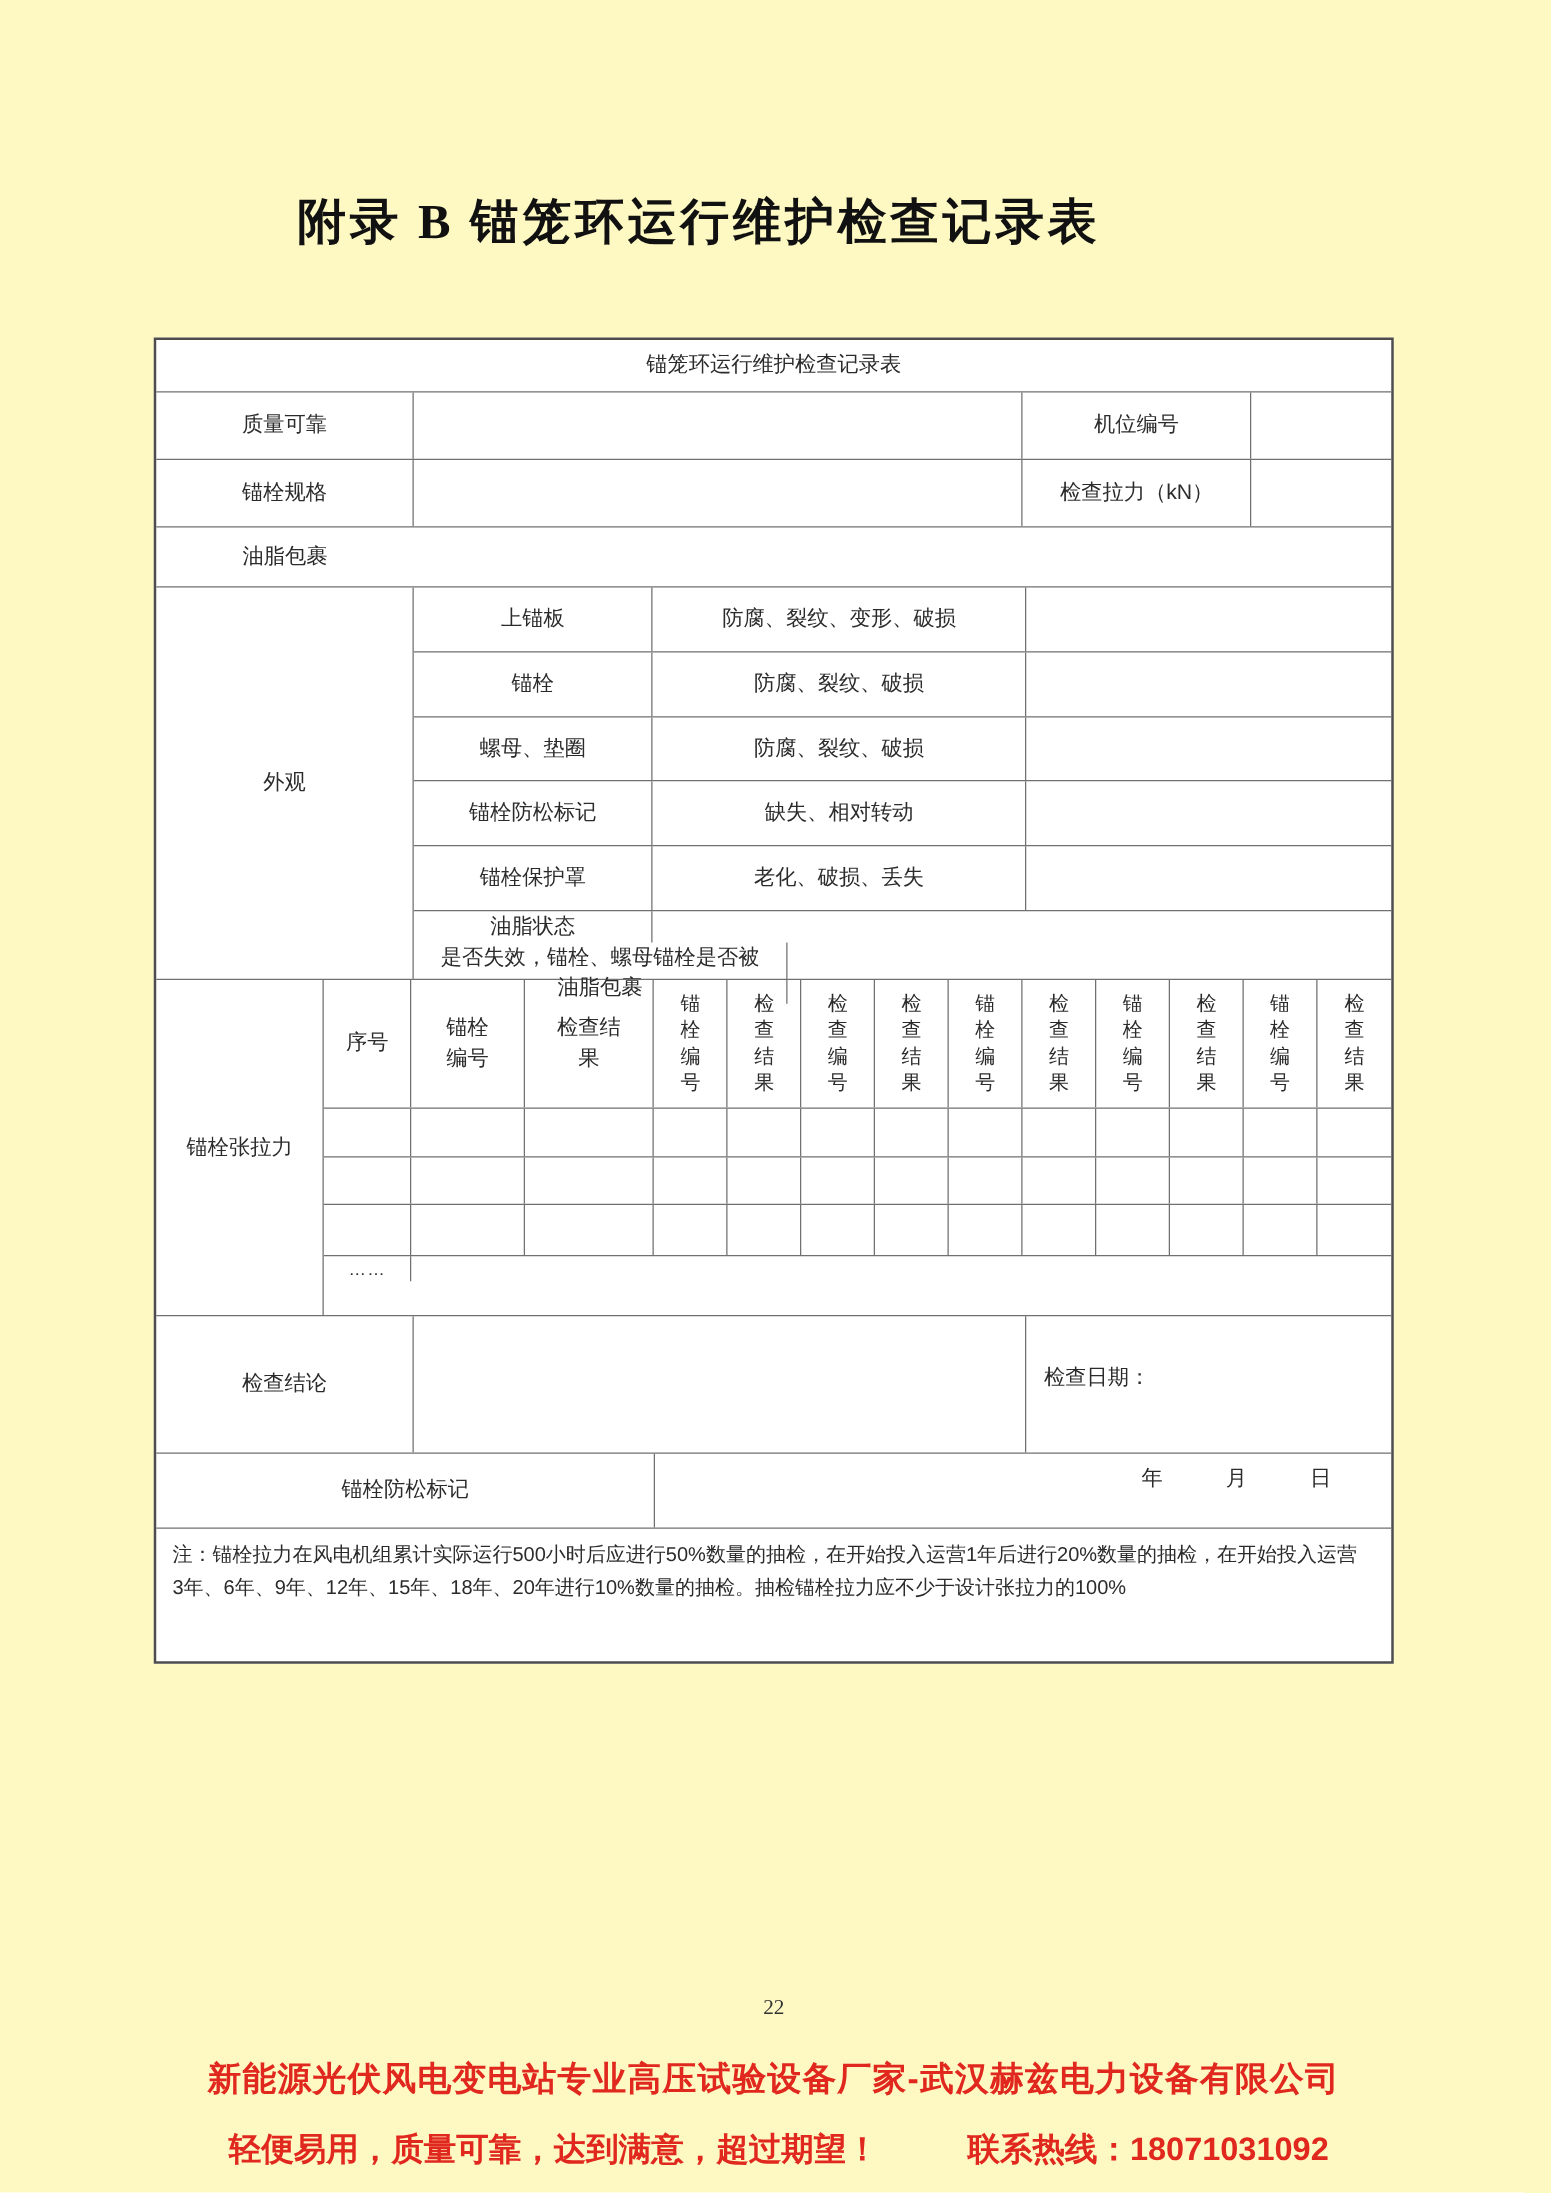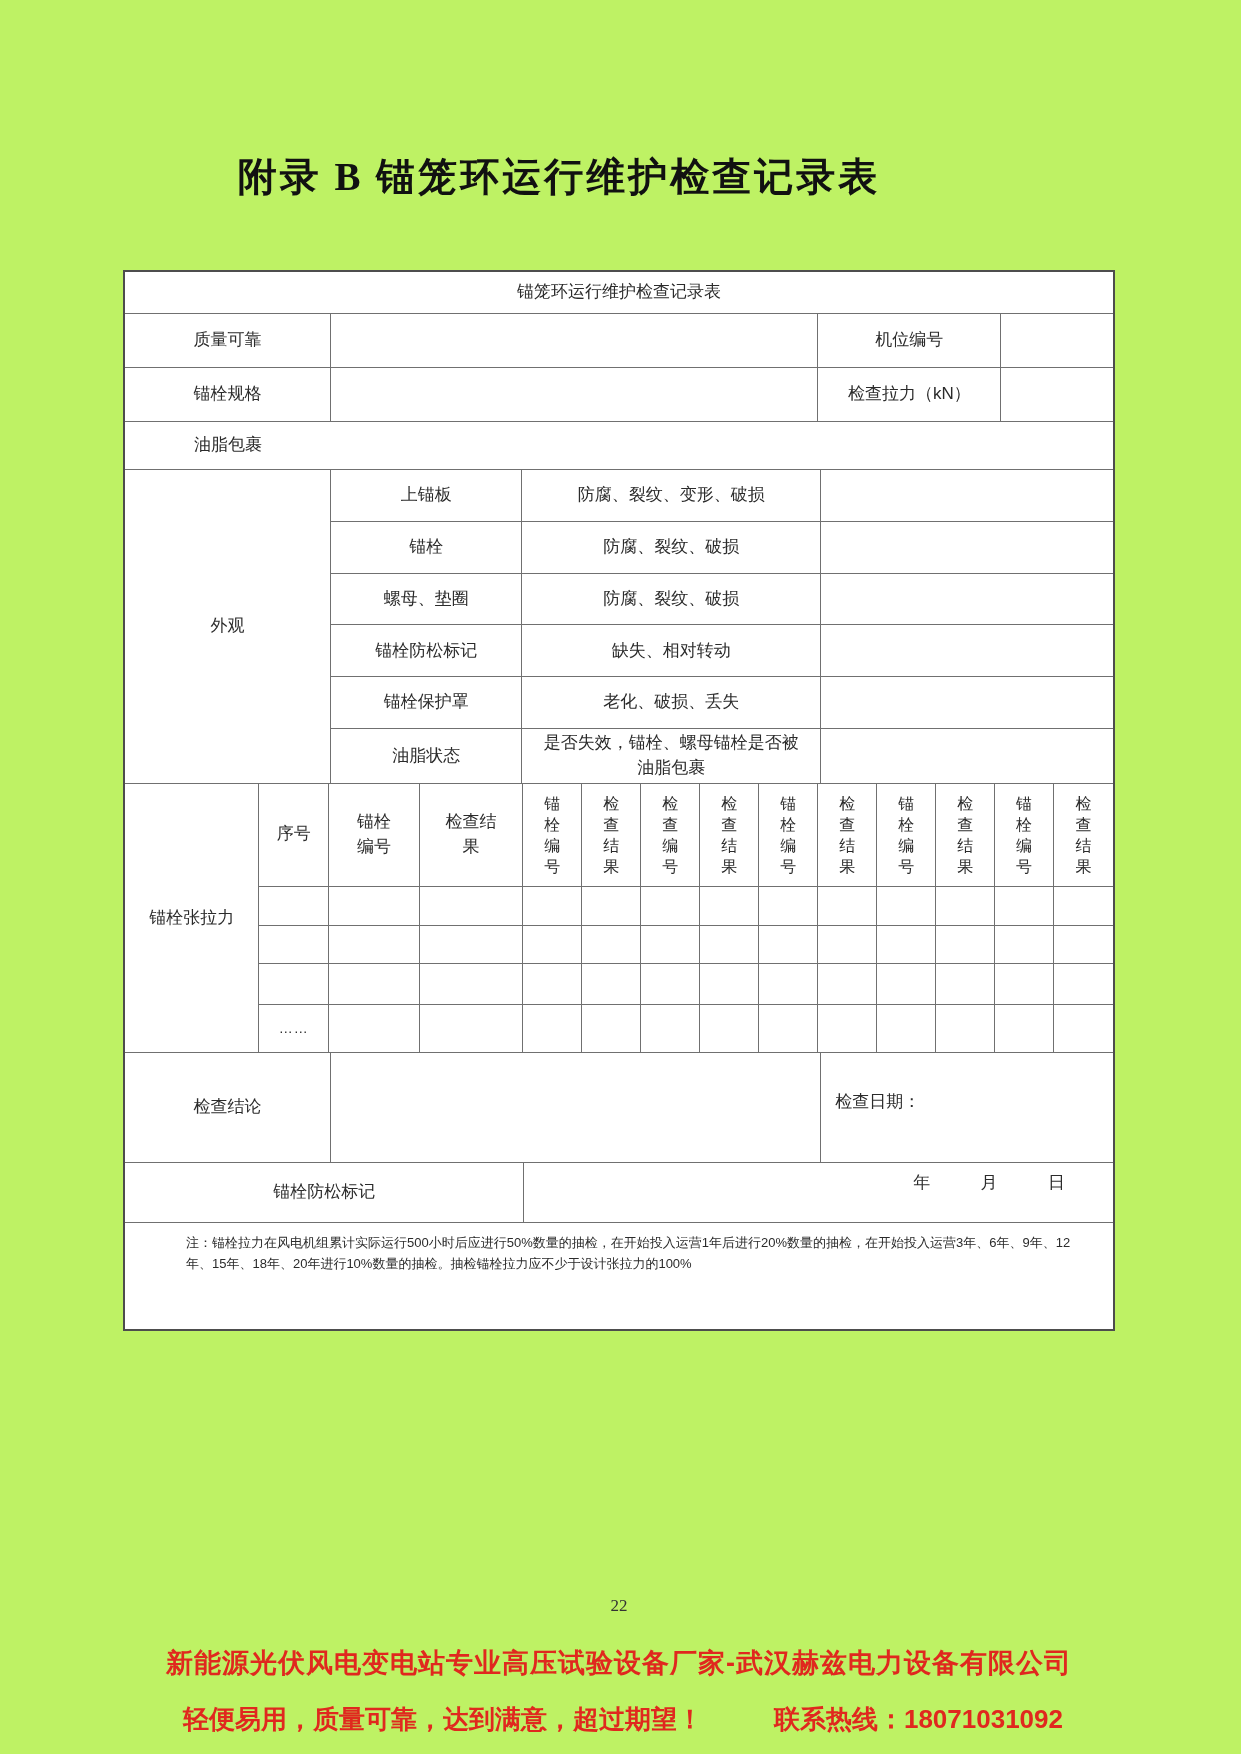--- a/index.html
+++ b/index.html
@@ -1,44 +1,44 @@
 <!DOCTYPE html>
 <html><head>
 <meta charset="utf-8">
 <style>
   html,body{margin:0;padding:0;background:#fff;}
-  .page{position:relative;width:1241px;height:1754px;background:#bef264;overflow:hidden;
+  .page{position:relative;width:1241px;height:1754px;background:#fef9c3;overflow:hidden;
         font-family:"Liberation Sans",sans-serif;color:#232323;}
   .title{position:absolute;top:150px;left:123px;width:992px;padding-right:120px;box-sizing:border-box;
          text-align:center;font-family:"Liberation Serif",serif;font-weight:bold;font-size:39px;letter-spacing:3px;color:#111;}
   .tbl{position:absolute;top:270px;left:123px;width:992px;border:2px solid #4d4d4d;
        display:flex;flex-direction:column;box-sizing:border-box;background:#fff;}
   .row{display:flex;border-bottom:1px solid #707070;box-sizing:border-box;}
   .row:last-child{border-bottom:none;}
   .c{border-right:1px solid #707070;box-sizing:border-box;display:flex;align-items:center;justify-content:center;
      font-size:17px;white-space:pre-line;text-align:center;line-height:1.45;color:#2b2b2b;}
   .row>.c:last-child{border-right:none;}
   .subcol{display:flex;flex-direction:column;flex:1;box-sizing:border-box;}
   .subrow{display:flex;border-bottom:1px solid #707070;box-sizing:border-box;}
-  .subrow:last-child{border-bottom:none;}
+  .subrow:last-child{border-bottom:none;flex-direction:column;}
   .subrow>.c:last-child{border-right:none;}
   
   .w-label{width:20.87%;} .w-input1{width:49.29%;} .w-poslabel{width:18.55%;} .w-flex{flex:1;}
   
   .w-item{width:20.87%;} .w-content{width:49.6%;}
   
   .wa-item{width:24.46%;} .wa-content{width:38.22%;}
   
   .wt-left{width:13.61%;} .wt-seq{width:8.17%;} .wt-bolt{width:10.62%;} .wt-res{width:12.13%;} .wt-n{width:6.91%;}
   .vhead{font-size:16px;line-height:1.32;}
   .w-sign{width:40.42%;}
   .blockcell{display:block;text-align:left;}
   .datecell{padding:12px 14px;font-size:17px;}
   .ymd{display:flex;justify-content:space-between;padding:32px 34px 0 78px;}
-  .notecell{padding:9px 24px 0 13px;font-size:13px;line-height:1.62;white-space:normal;margin-left:48px;}
+  .notecell{padding:9px 24px 0 13px;font-size:16px;line-height:1.62;white-space:normal;}
   .ellip{font-size:14px;letter-spacing:1px;}
   .pageno{position:absolute;top:1596px;left:123px;width:992px;text-align:center;
           font-family:"Liberation Serif",serif;font-size:17px;color:#333;}
   .footer{position:absolute;left:123px;top:1645px;width:992px;color:#e0281e;font-weight:bold;}
   .f1{font-size:27px;text-align:center;letter-spacing:1px;}
   .f2{display:flex;justify-content:space-between;font-size:26px;margin-top:21px;padding:0 52px 0 60px;}
 </style>
 </head>
 <body>
 

